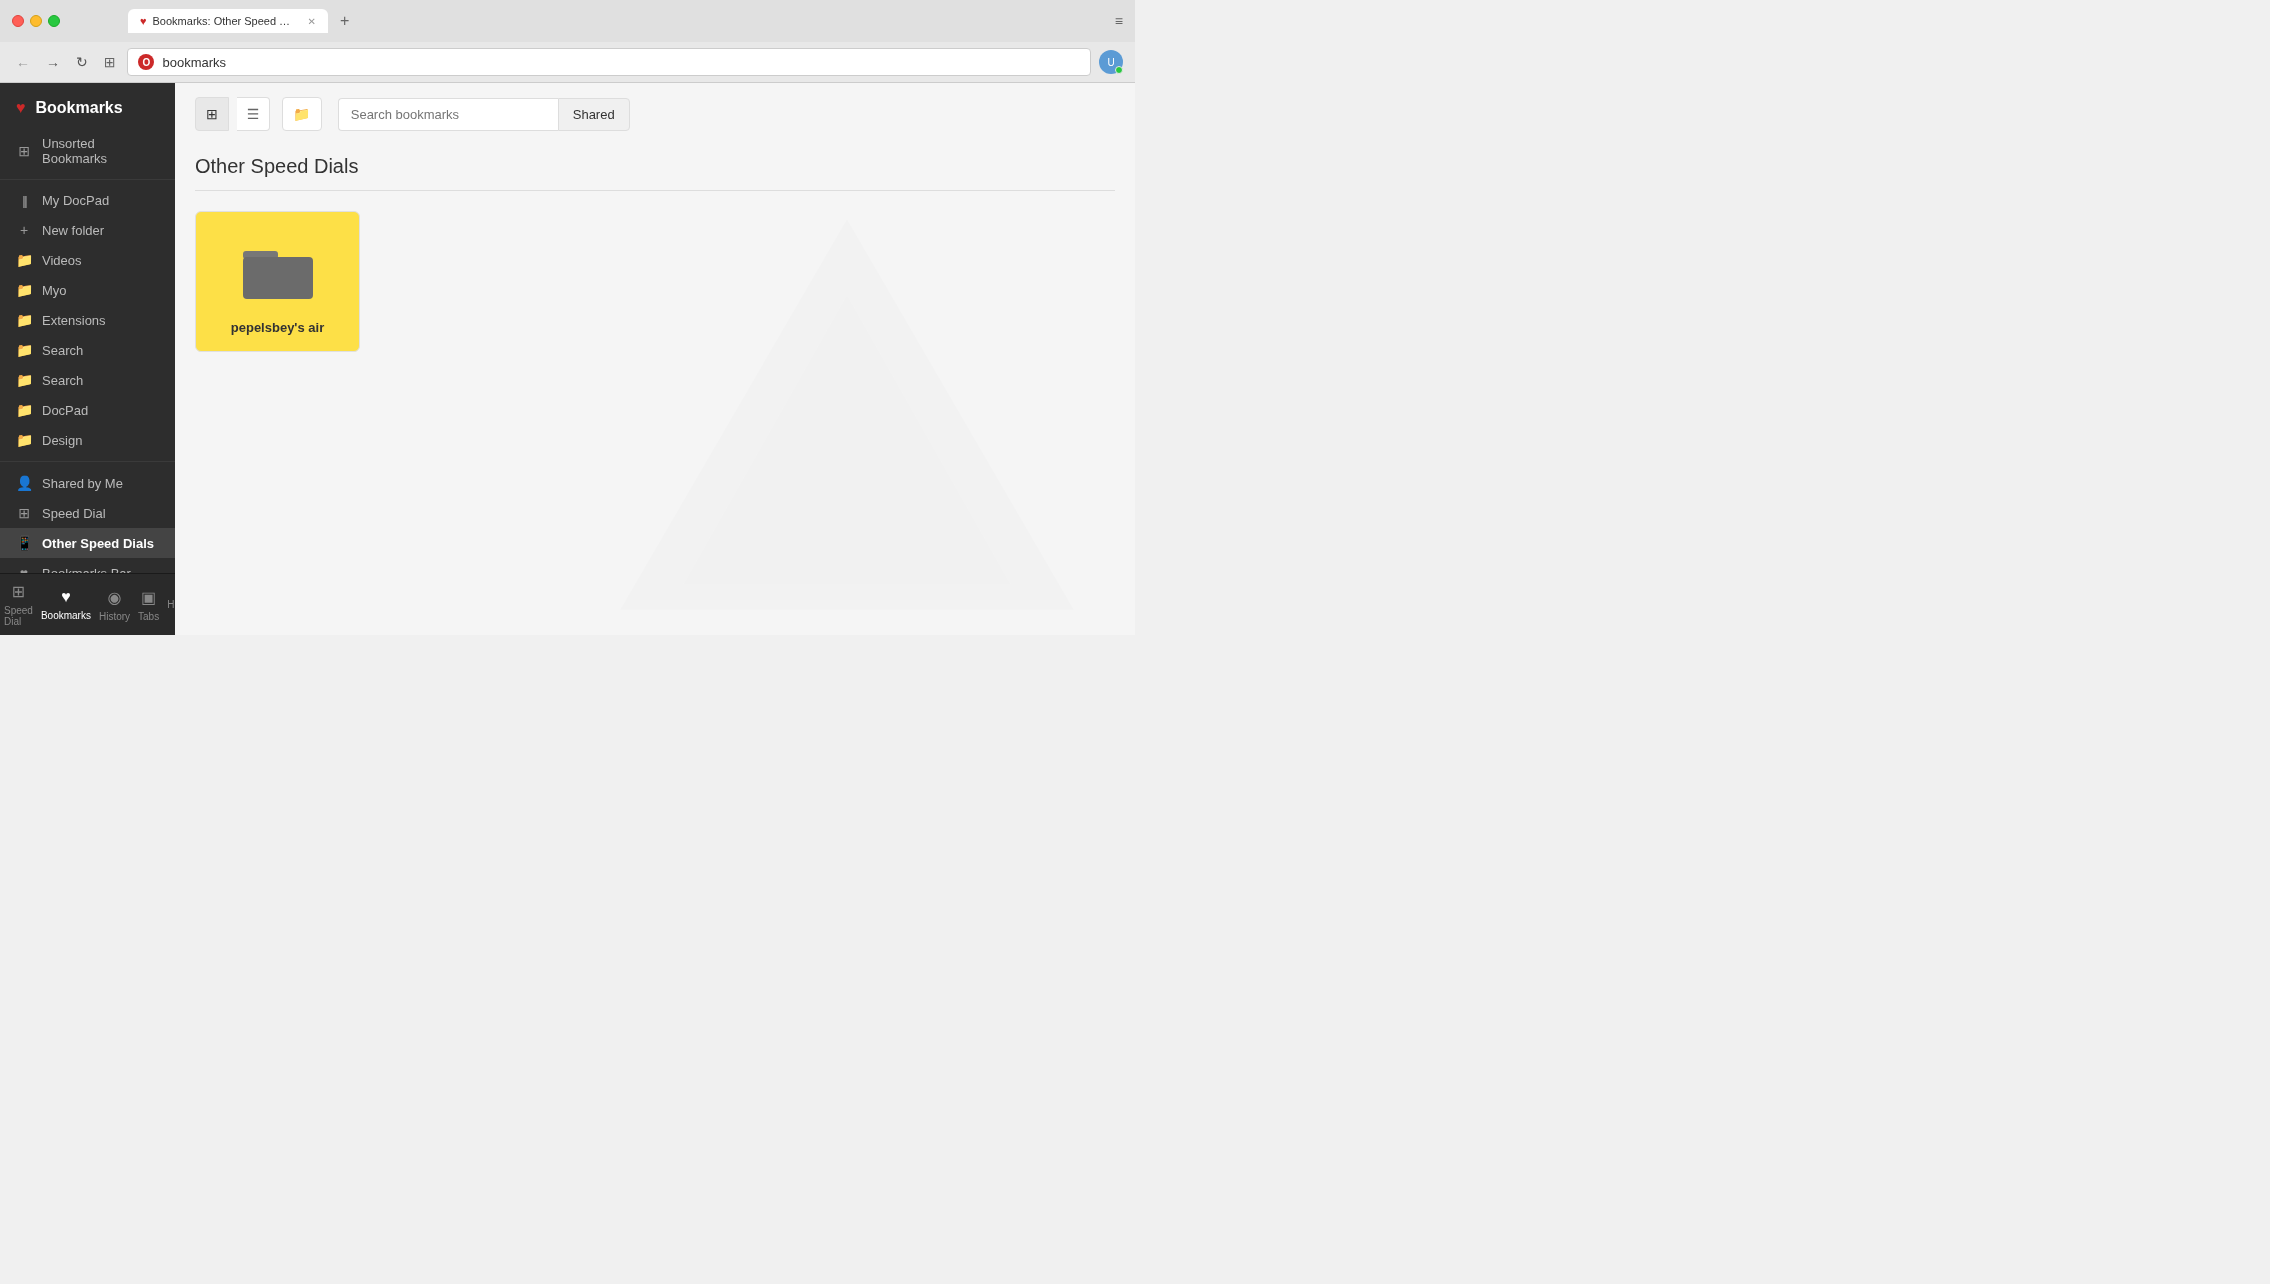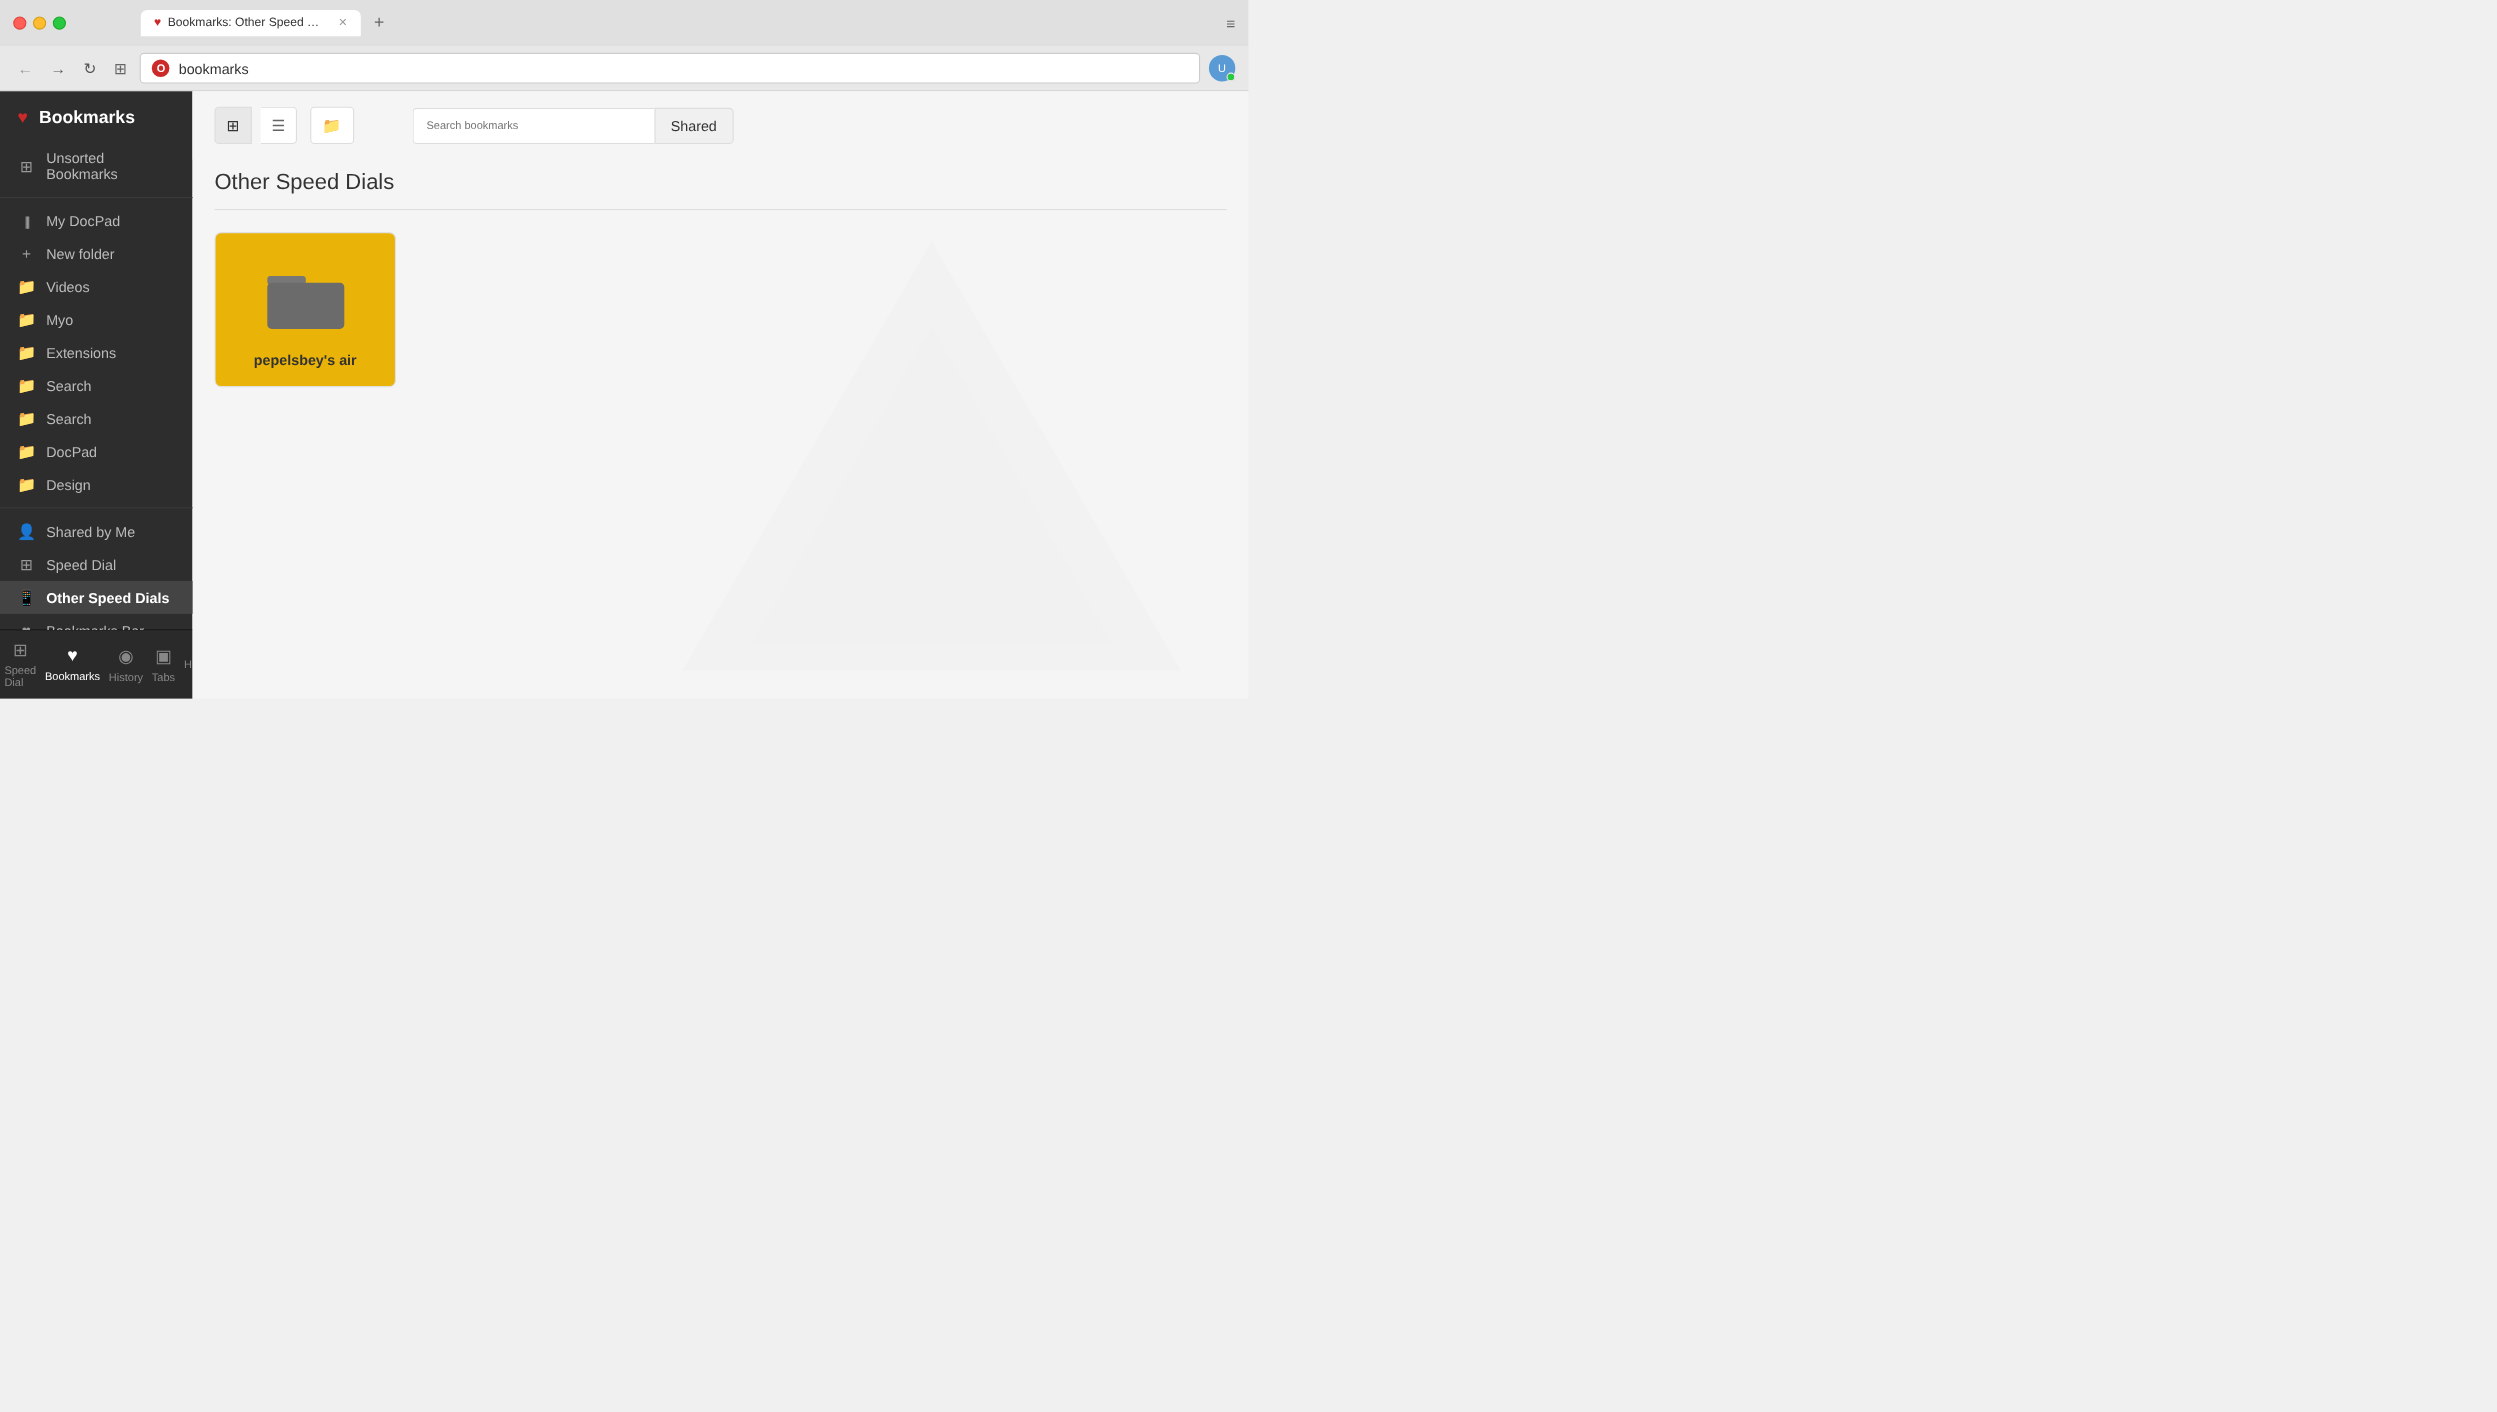--- a/index.html
+++ b/index.html
@@ -57,30 +57,30 @@
 
     
     .content-area { flex: 1; background: #f5f5f5; display: flex; flex-direction: column; overflow: hidden; }
     .content-toolbar { display: flex; align-items: center; gap: 8px; padding: 14px 20px; background: #f5f5f5; }
     .view-btn { background: #fff; border: 1px solid #ddd; padding: 8px 10px; cursor: pointer; font-size: 14px; color: #666; }
     .view-btn:first-child { border-radius: 4px 0 0 4px; }
     .view-btn:nth-child(2) { border-radius: 0 4px 4px 0; border-left: none; }
     .view-btn.active { background: #e8e8e8; color: #333; }
     .folder-btn { background: #fff; border: 1px solid #ddd; padding: 8px 10px; cursor: pointer; font-size: 14px; color: #666; border-radius: 4px; margin-left: 4px; }
     .search-wrap { display: flex; margin-left: 8px; }
-    .search-input { border: 1px solid #ddd; border-right: none; padding: 8px 12px; font-size: 10px; color: #999; background: #fff; border-radius: 4px 0 0 4px; width: 220px; outline: none; margin-left: 37px; }
+    .search-input { border: 1px solid #ddd; border-right: none; padding: 8px 12px; font-size: 13px; color: #999; background: #fff; border-radius: 4px 0 0 4px; width: 220px; outline: none; }
     .search-btn { background: #f0f0f0; border: 1px solid #ddd; padding: 8px 14px; font-size: 13px; color: #333; cursor: pointer; border-radius: 0 4px 4px 0; font-weight: 500; }
 
     .content-body { flex: 1; padding: 0 20px 20px; overflow: hidden; position: relative; }
     .section-title { font-size: 20px; color: #333; padding: 10px 0 12px; font-weight: 400; }
     .section-divider { height: 1px; background: #ddd; margin-bottom: 20px; }
 
     
     .folder-grid { display: flex; flex-wrap: wrap; gap: 16px; }
-    .folder-card { width: 165px; background: #eab308; border: 1px solid #e0e0e0; border-radius: 6px; padding: 16px; display: flex; flex-direction: column; align-items: center; gap: 12px; cursor: pointer; }
+    .folder-card { width: 165px; background: #fde047; border: 1px solid #e0e0e0; border-radius: 6px; padding: 16px; display: flex; flex-direction: column; align-items: center; gap: 12px; cursor: pointer; }
     .folder-icon-wrap { width: 90px; height: 80px; display: flex; align-items: center; justify-content: center; }
     .folder-svg { width: 80px; height: 70px; }
     .folder-name { font-size: 13px; font-weight: 600; color: #333; text-align: center; }
 
     
     .bg-watermark { position: absolute; right: 0; bottom: 0; width: 60%; height: 90%; opacity: 0.08; pointer-events: none; overflow: hidden; }
     .bg-watermark svg { width: 100%; height: 100%; }
   </style>
 </head>
 <body>

